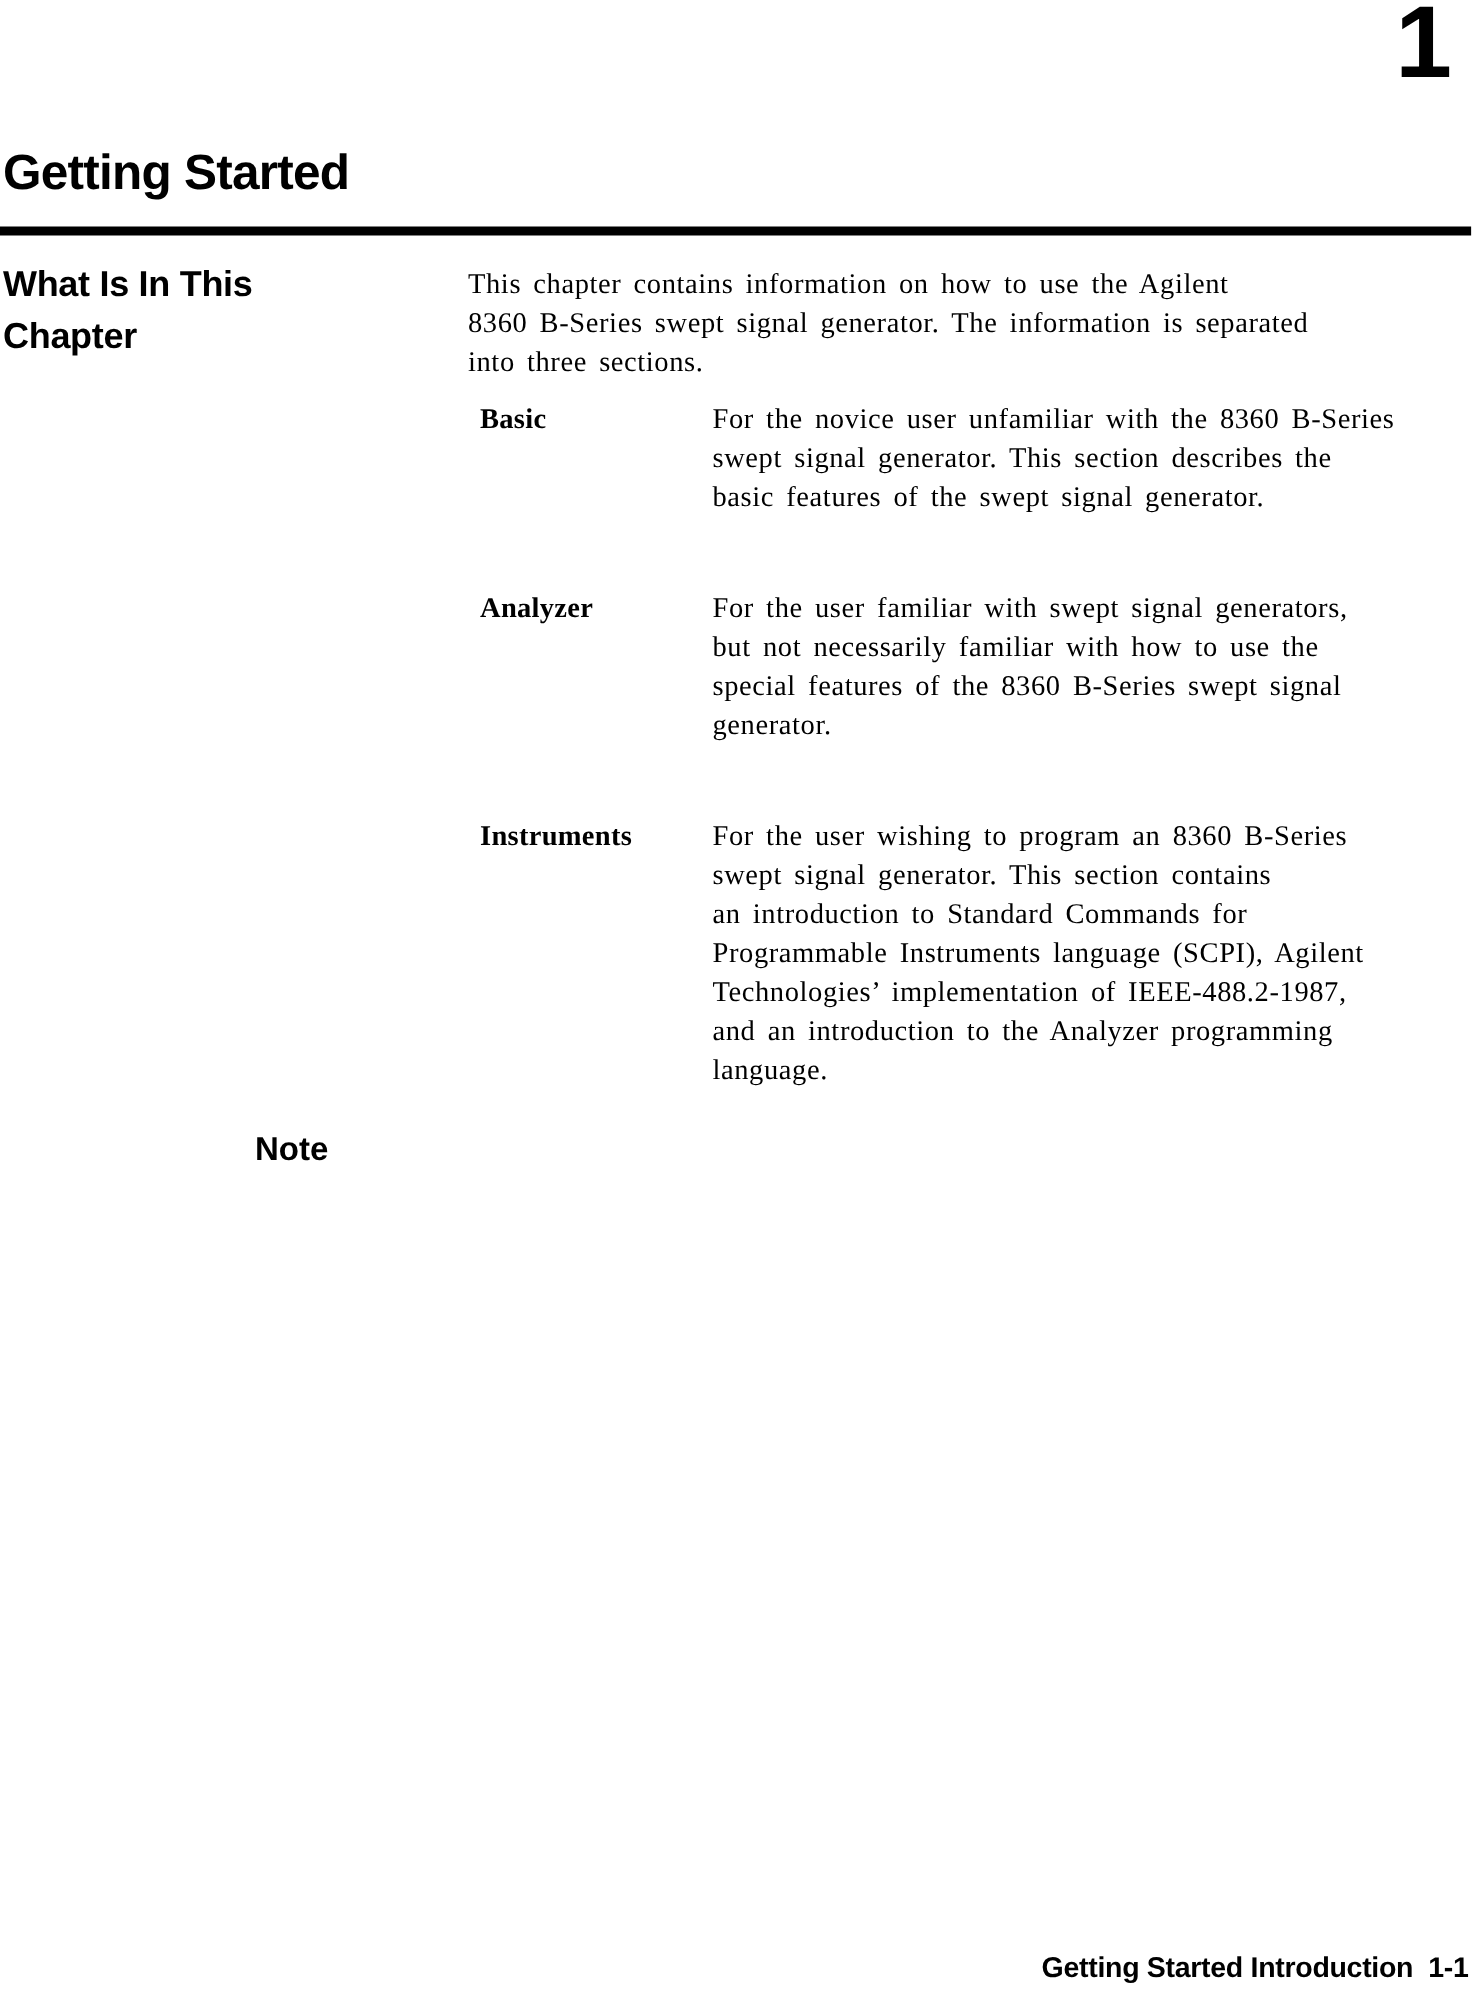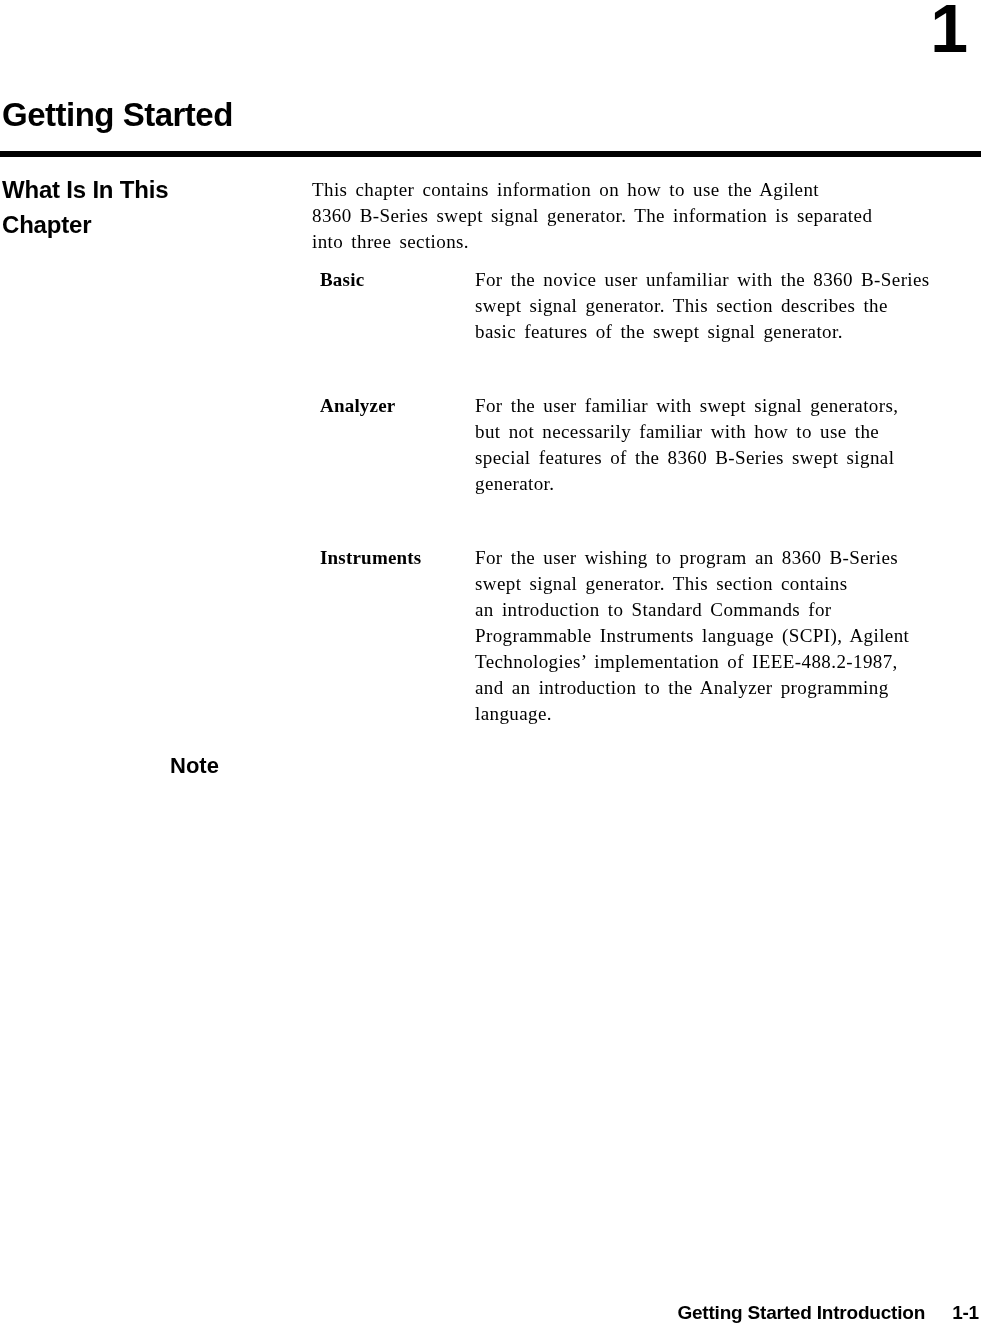--- a/index.html
+++ b/index.html
@@ -114,21 +114,21 @@
     position: absolute;
     right: 2px;
     top: 1302px;
     font-family: "Liberation Sans", sans-serif;
     font-weight: 700;
     font-size: 19px;
     line-height: 1.2;
     letter-spacing: -0.2px;
     white-space: nowrap;
   }
-  .footer .footer-page { margin-left: 27px; }
+  .footer .footer-page { margin-left: 10px; }
 </style>
 </head>
 <body>
 
 <div class="page">
 
   <div class="chapter-num">1</div>
 
   <h1 class="doc-title">Getting Started</h1>
 

